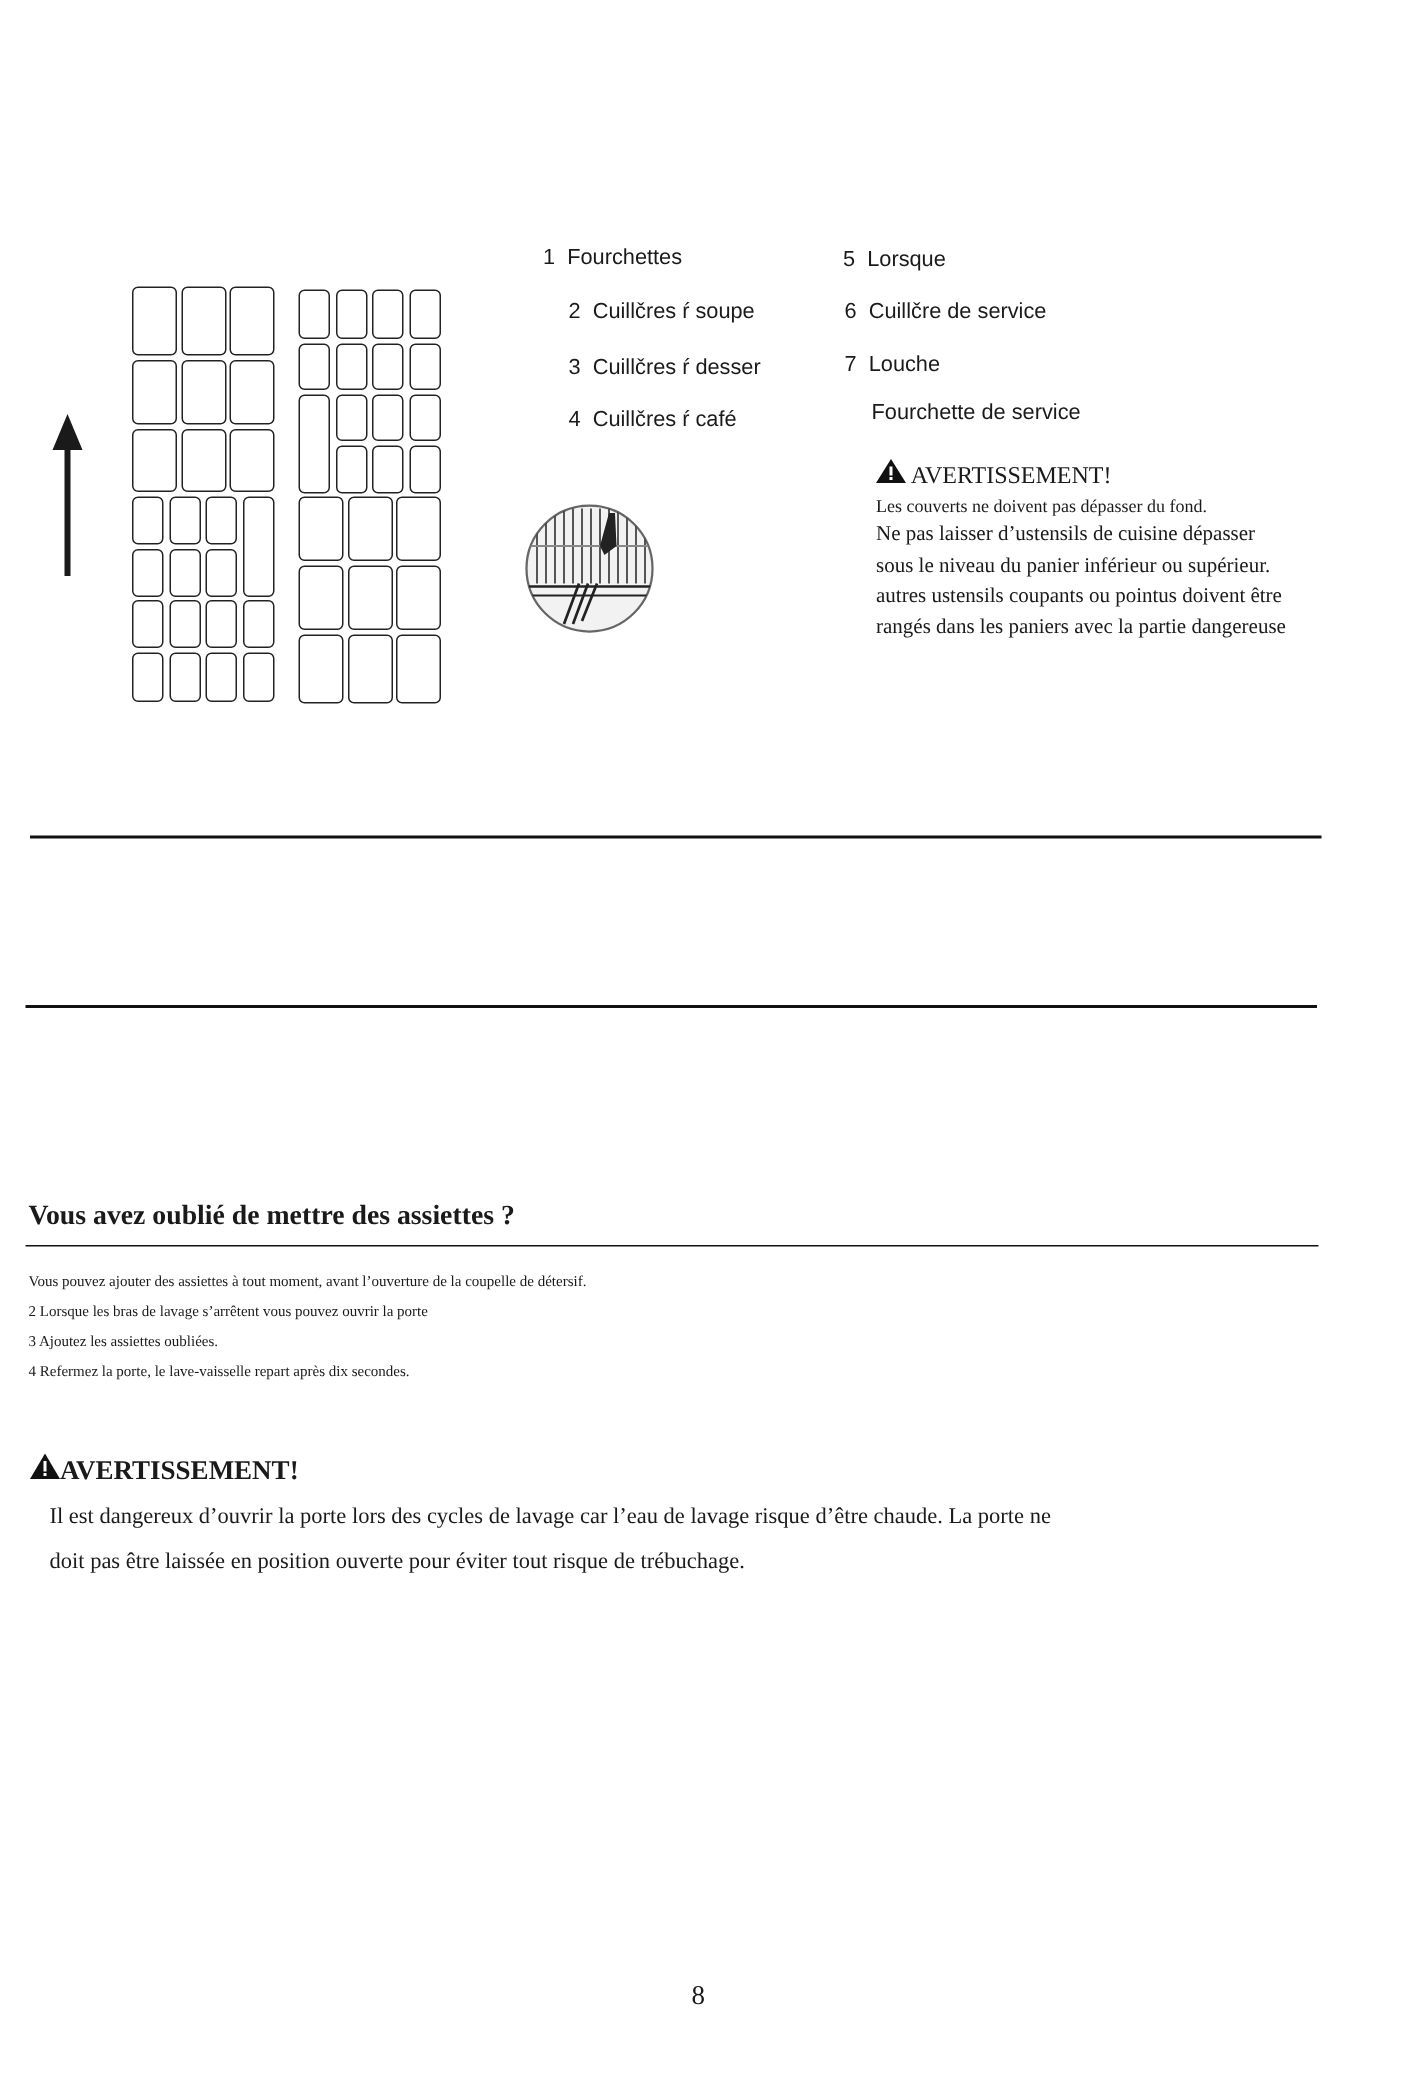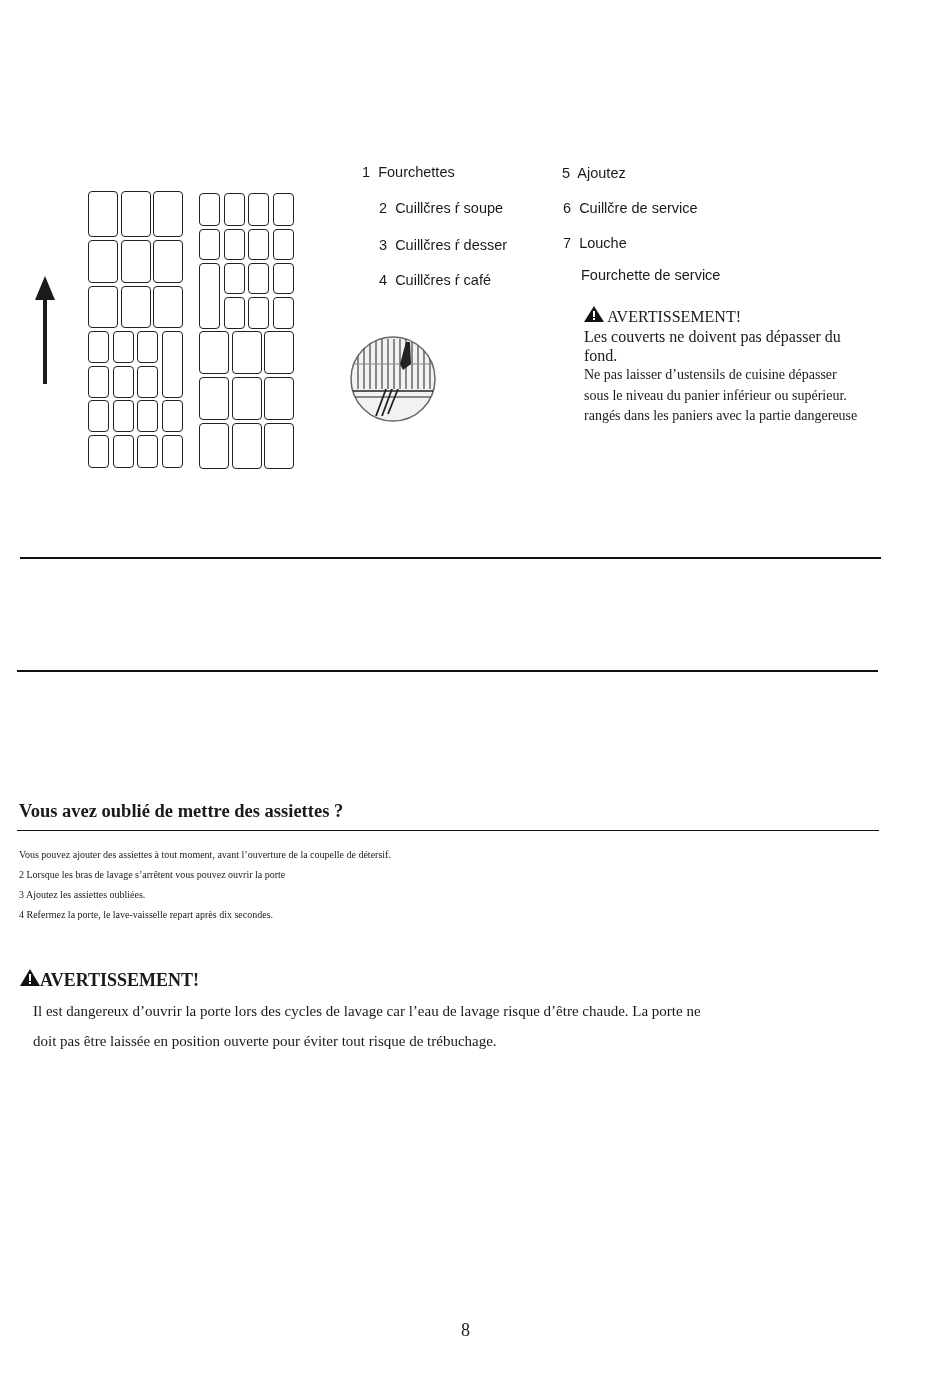--- a/index.html
+++ b/index.html
@@ -88,21 +88,21 @@
   <span>3</span>&nbsp;
   <span>Cuillčres ŕ desser</span>
 </div>
 <div class="abs sans legend" style="left:379px;top:272px;">
   <span>4</span>&nbsp;
   <span>Cuillčres ŕ café</span>
 </div>
 
 <div class="abs sans legend" style="left:562px;top:165px;">
   <span>5</span>&nbsp;
-  <span>Ajoutez</span>
+  <span>Lorsque</span>
 </div>
 <div class="abs sans legend" style="left:563px;top:200px;">
   <span>6</span>&nbsp;
   <span>Cuillčre de service</span>
 </div>
 <div class="abs sans legend" style="left:563px;top:235px;">
   <span>7</span>&nbsp;
   <span>Louche</span>
 </div>
 <div class="abs sans legend" style="left:581px;top:267px;text-align:right;">
@@ -140,24 +140,25 @@
 
 <div class="abs serif" style="left:584px;top:306px;width:310px;">
   <div style="font-size:16px;line-height:20px;">
     <svg class="tri" width="20" height="16" viewBox="0 0 20 16">
         <polygon points="10,0 20,16 0,16" fill="#111"></polygon>
         <rect x="9" y="5" width="2" height="6" fill="#fff"></rect>
         <rect x="9" y="12" width="2" height="2" fill="#fff"></rect>
       </svg>
     <span>AVERTISSEMENT!</span>
   </div>
-  <div style="font-size:16px;line-height:19px;width:290px;">Les couverts ne doivent pas dépasser du fond.</div>
+  <div style="font-size:12px;line-height:19px;width:290px;">Les couverts ne doivent pas dépasser du fond.</div>
   <div class="warn-small" style="margin-top:0px;">
     <div>Ne pas laisser d’ustensils de cuisine dépasser</div>
     <div>sous le niveau du panier inférieur ou supérieur.</div>
+    <div>autres ustensils coupants ou pointus doivent être</div>
     <div>rangés dans les paniers avec la partie dangereuse</div>
   </div>
 </div>
 
 <div class="hr" style="left:20px;top:557px;width:861px;"></div>
 <div class="hr" style="left:17px;top:670px;width:861px;"></div>
 
 <div class="abs serif" style="left:19px;top:801px;font-size:18.5px;font-weight:bold;">Vous avez oublié de mettre des assiettes ?</div>
 <div class="hr" style="left:17px;top:830px;width:862px;height:1.2px;"></div>
 

